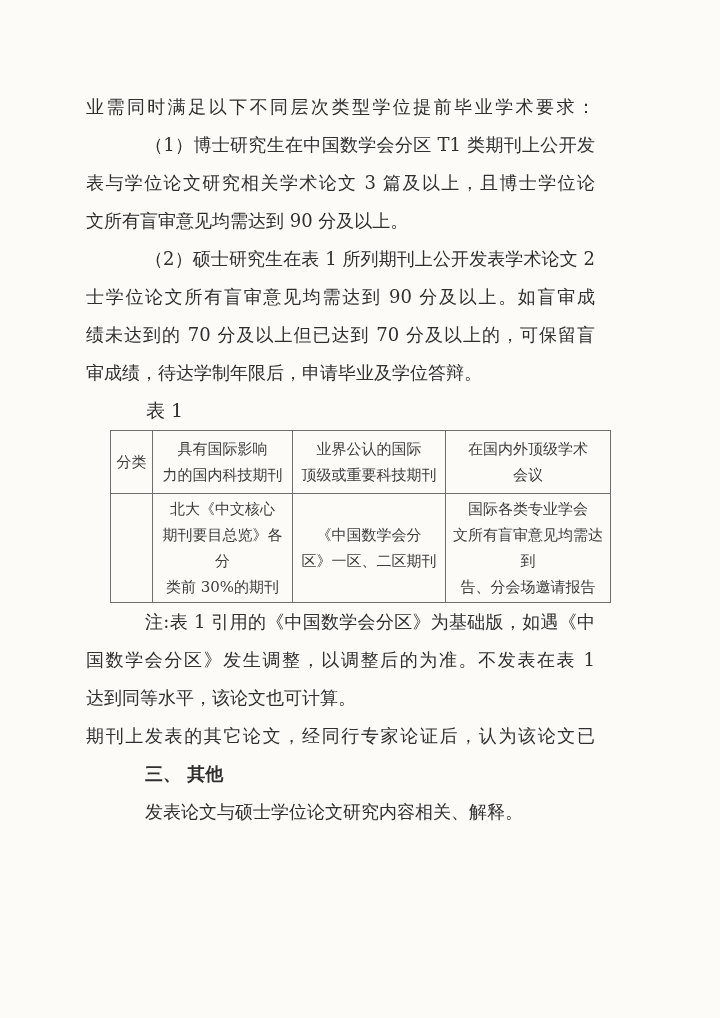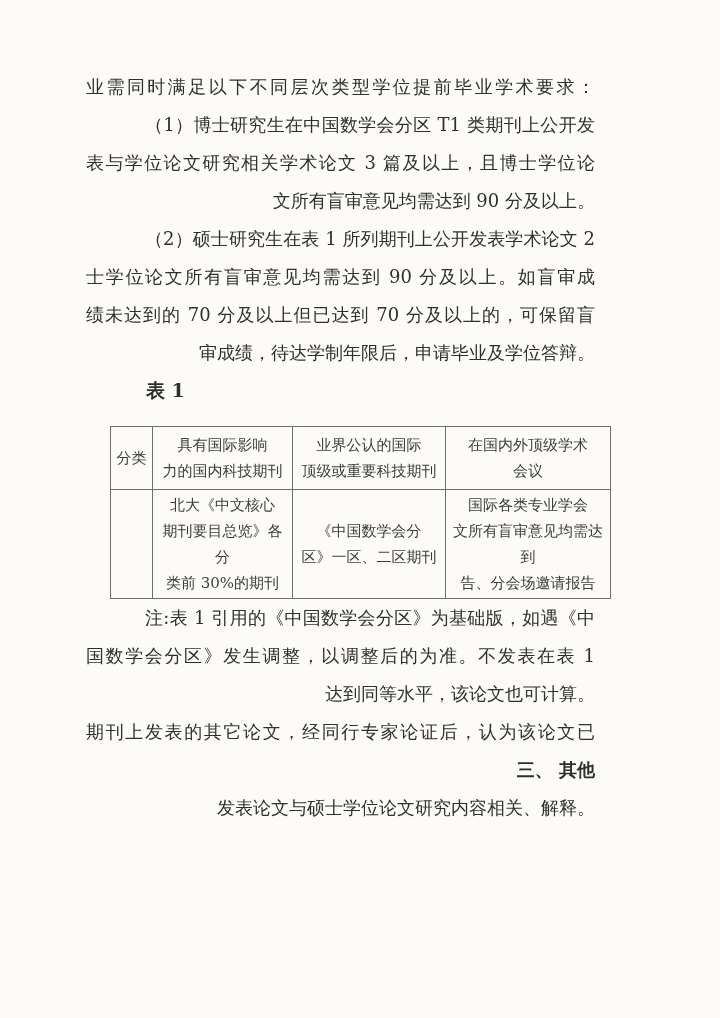--- a/index.html
+++ b/index.html
@@ -8,49 +8,49 @@
     width: 720px;
     height: 1018px;
     background: var(--page-bg, #fcfbf8);
     overflow: hidden;
     font-family: "DejaVu Serif", "Liberation Serif", serif;
     color: var(--ink, #2f2f2f);
   }
   .content {
     position: absolute;
     left: 86px;
-    top: 68px;
+    top: 88px;
     width: 509px;
   }
   .tline {
     font-size: 18px;
     line-height: 38px;
     height: 38px;
-    text-align: right;
+    text-align: left;
     overflow: hidden;
   }
   .tline.fill {
     text-align: justify;
     text-align-last: justify;
   }
   .tline.ind { padding-left: 59px; }
   .tline.bold { font-weight: bold; }
   .tlabel {
     height: 36px;
     line-height: 36px;
     font-size: 19px;
-    font-weight: bold;
+    font-weight: normal;
     padding-left: 60px;
   }
   table.tbl {
     border-collapse: collapse;
     table-layout: fixed;
     width: 500px;
     margin-left: 24px;
-    margin-top: 18px;
+    margin-top: 2px;
     border: 1px solid var(--line, #6e6e6e);
   }
   table.tbl th, table.tbl td {
     border: 1px solid var(--line, #6e6e6e);
     font-size: 15px;
     font-weight: normal;
     line-height: 26px;
     text-align: center;
     vertical-align: middle;
     white-space: pre-line;

